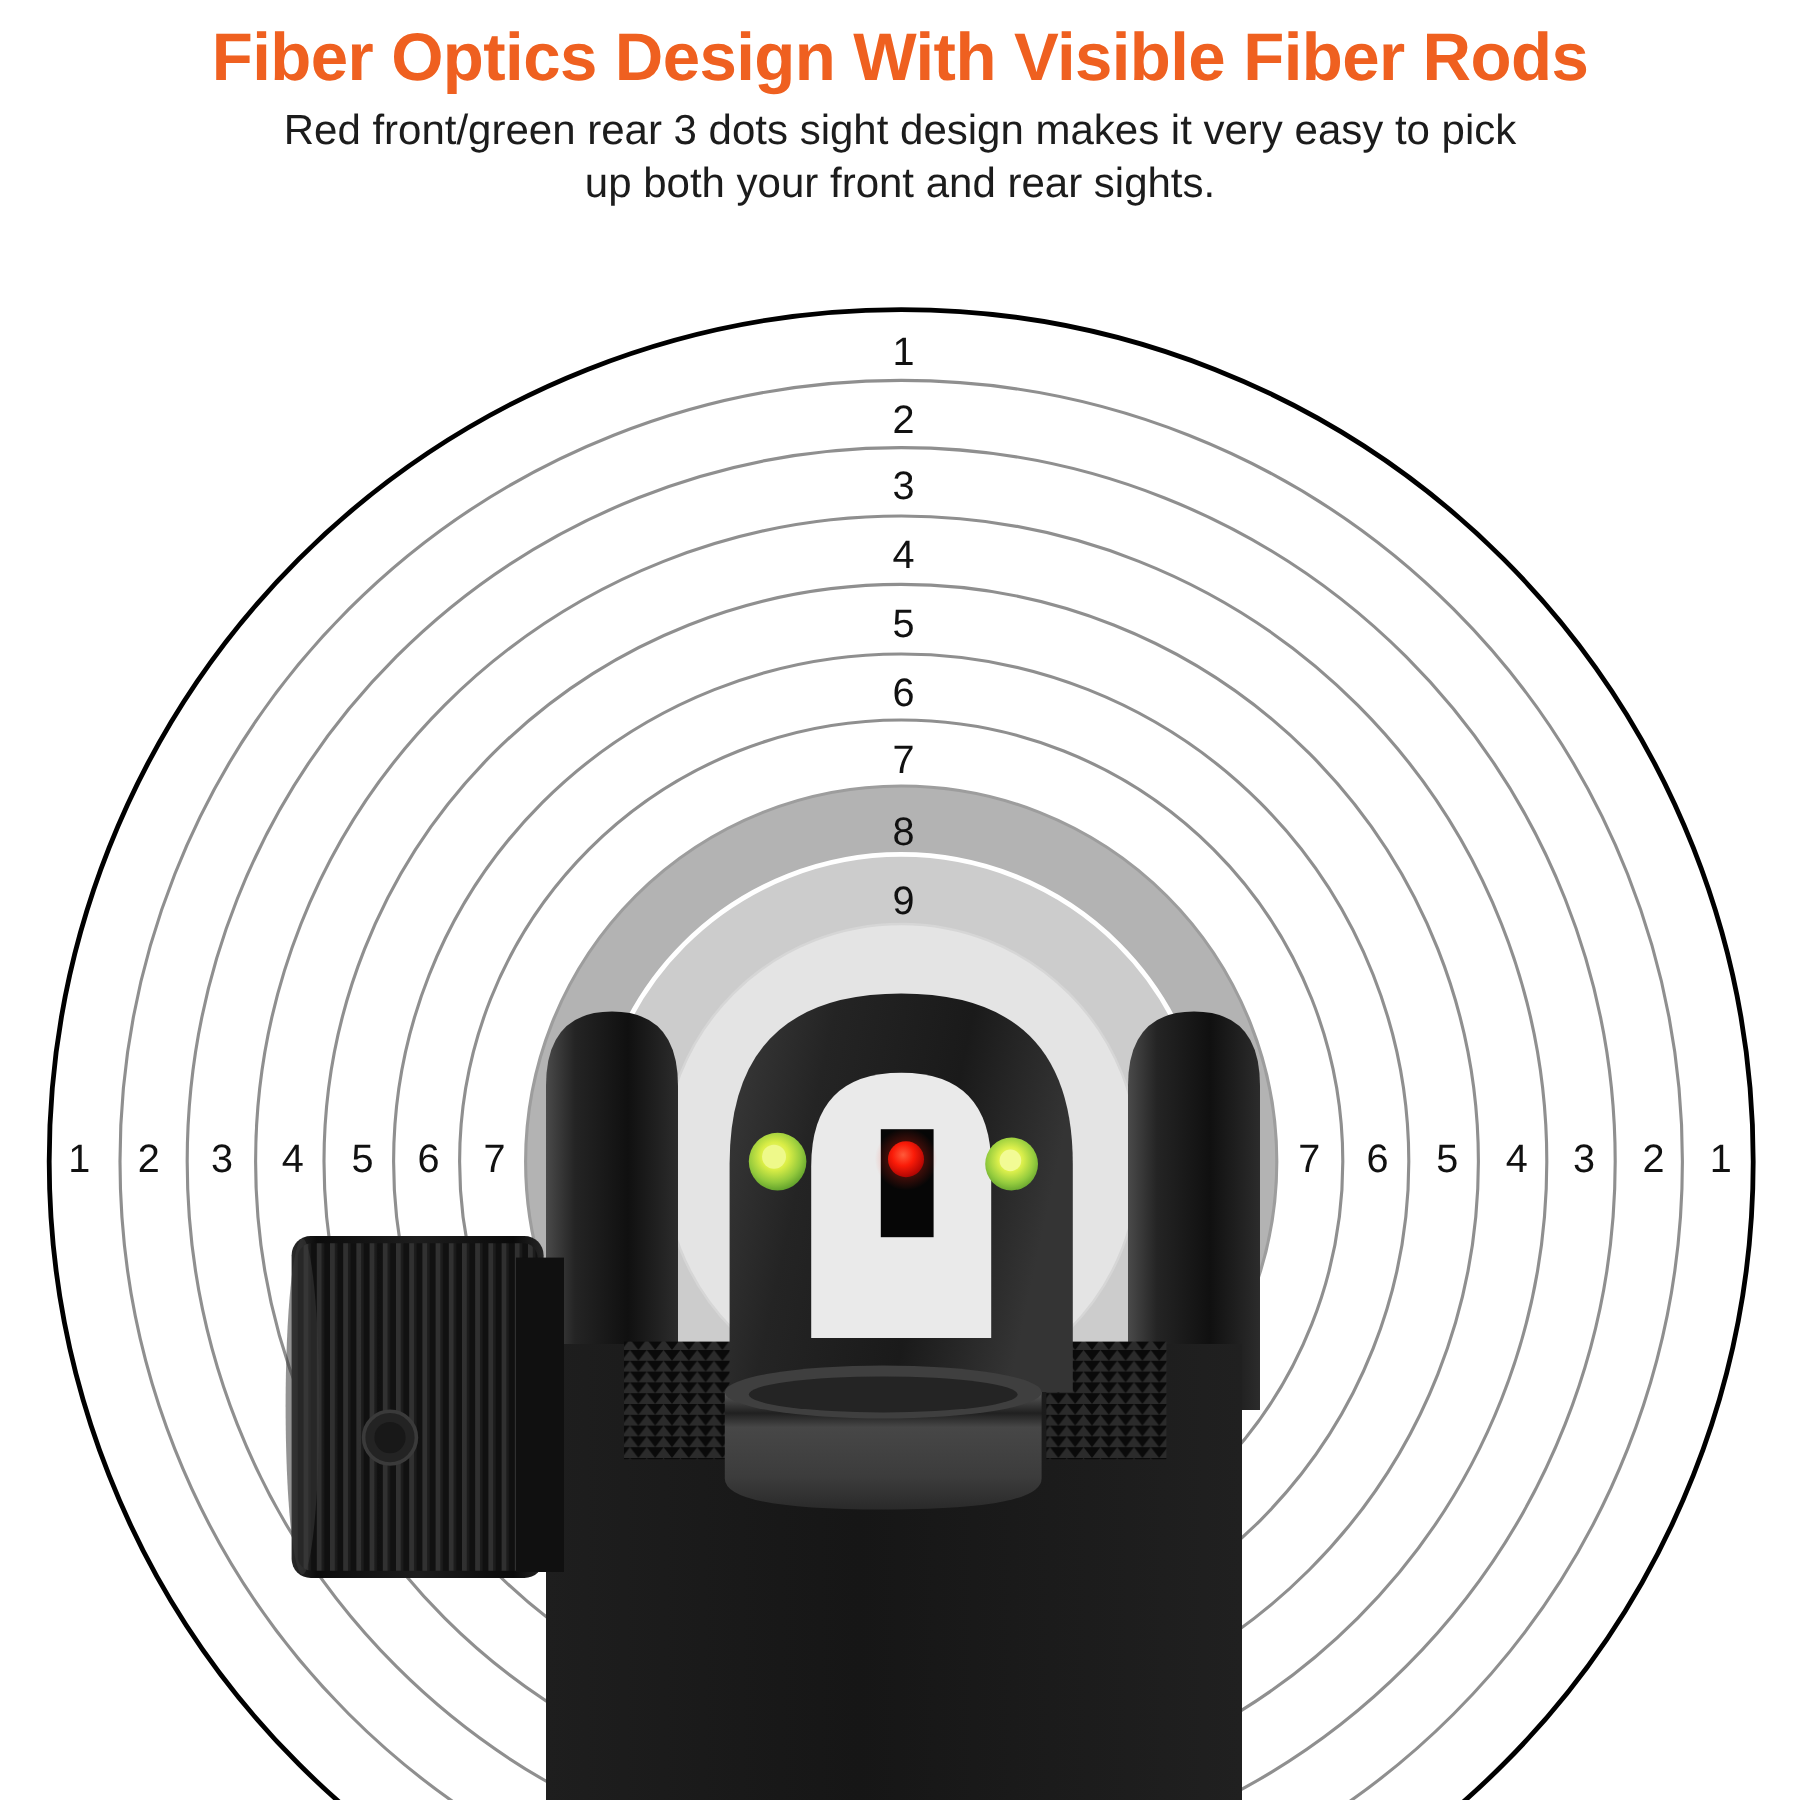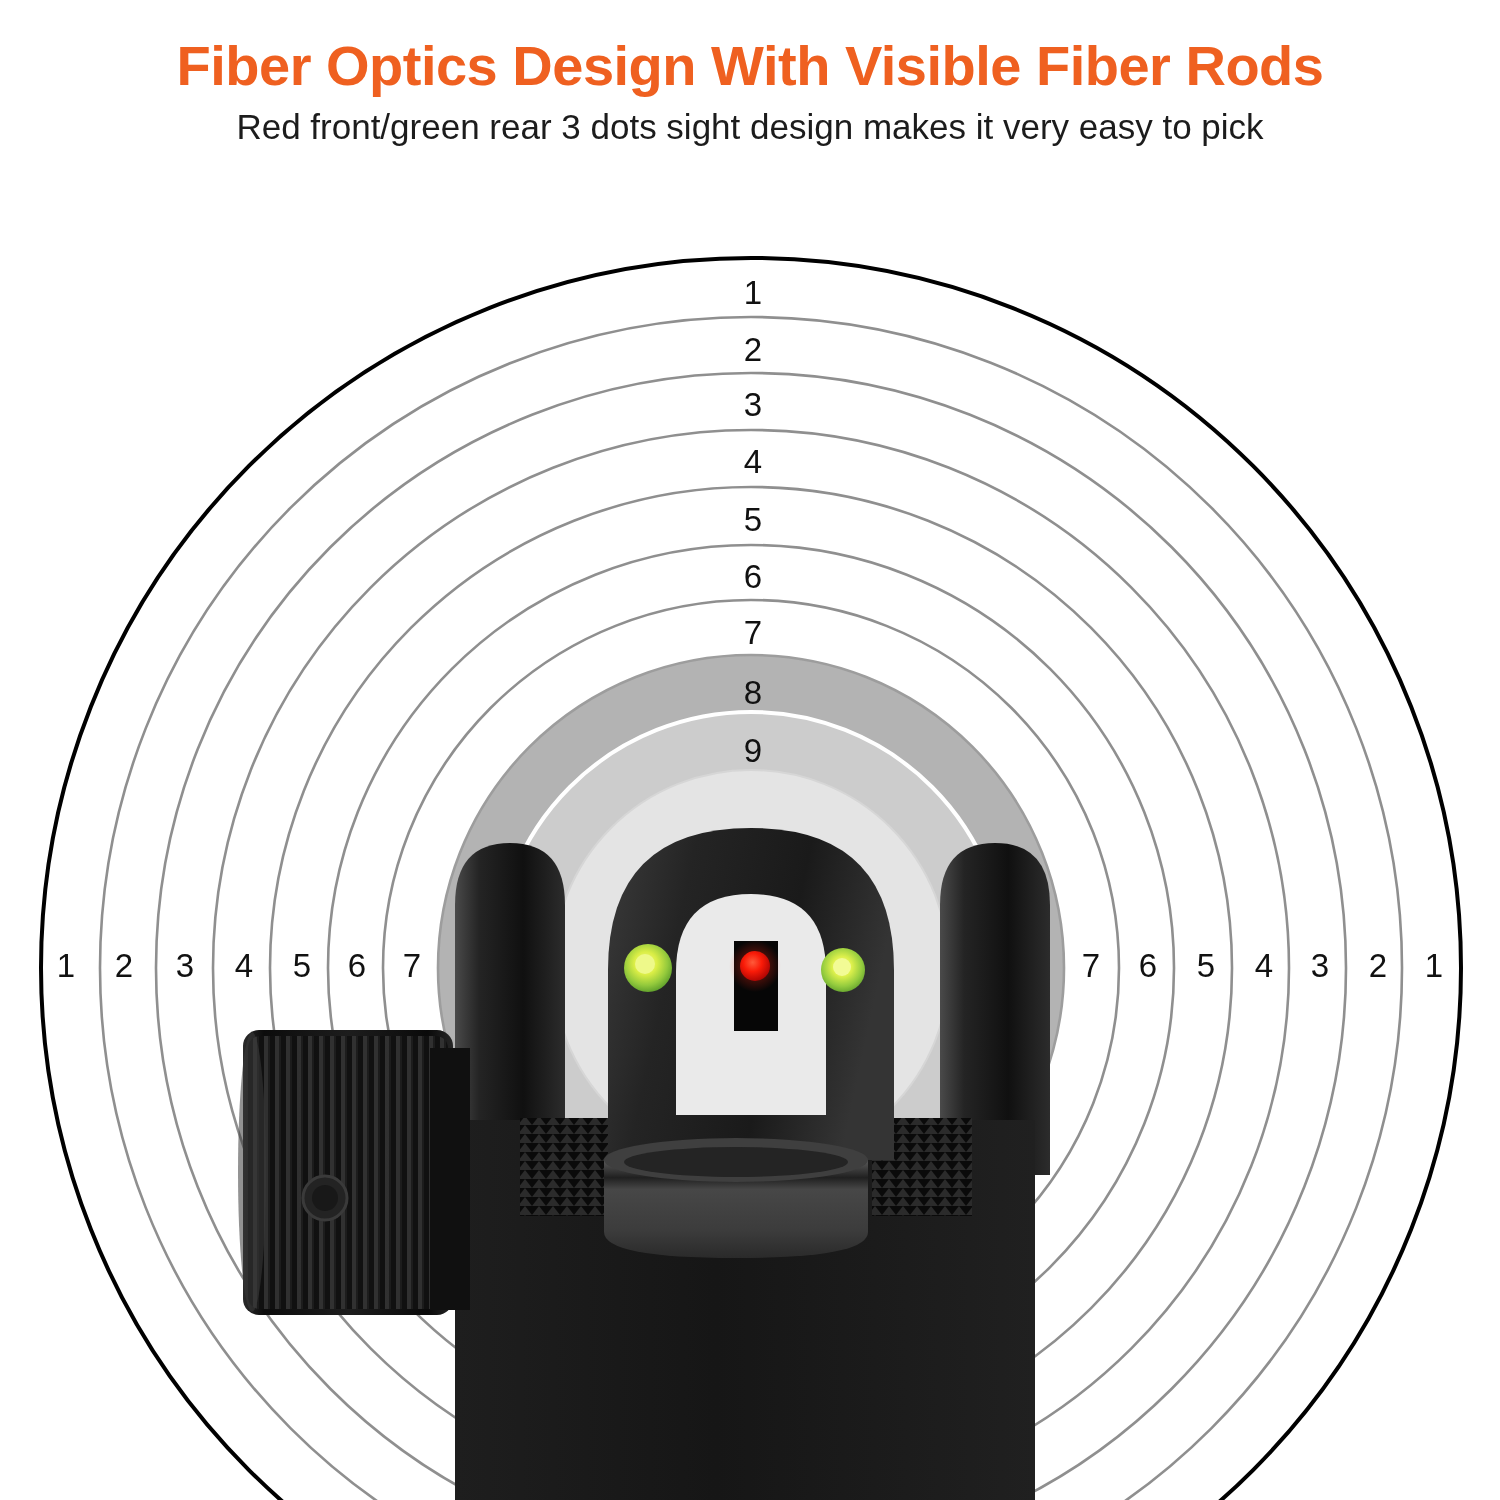--- a/index.html
+++ b/index.html
@@ -4,21 +4,21 @@
 <style>
   html,body{margin:0;padding:0;background:#ffffff;}
   body{
     width:1500px;height:1500px;overflow:hidden;position:relative;
     font-family:"Liberation Sans","DejaVu Sans",sans-serif;
     -webkit-font-smoothing:antialiased;
   }
 
   
   #header{
-    position:absolute;left:0;top:18px;width:1500px;height:205px;
+    position:absolute;left:0;top:0;width:1500px;height:205px;
     text-align:center;
   }
   #headline{
     margin:0;padding:18px 20px 0 20px;
     font-size:56px;line-height:1.06;font-weight:bold;
     color:#ef6020;letter-spacing:-0.5px;white-space:nowrap;
   }
   #subhead{
     margin:10px auto 0 auto;width:1180px;
     font-size:35px;line-height:1.26;color:#1c1c1c;font-weight:normal;
@@ -42,20 +42,21 @@
     pointer-events:none;
   }
 </style>
 </head>
 <body>
 
 <div id="header">
   <h1 id="headline">Fiber Optics Design With Visible Fiber Rods</h1>
   <div id="subhead">
     <span class="ln">Red front/green rear 3 dots sight design makes it very easy to pick</span>
+    <span class="ln">up both your front and rear sights.</span>
   </div>
 </div>
 
 <div id="target-wrap">
   <svg id="target-svg" width="1500" height="1500" viewBox="0 0 1500 1500">
     <defs>
       <radialGradient id="gGreenL" cx="45%" cy="40%" r="62%">
         <stop offset="0%" stop-color="#f2fb90"></stop>
         <stop offset="38%" stop-color="#dbee46"></stop>
         <stop offset="74%" stop-color="#93c93c"></stop>

